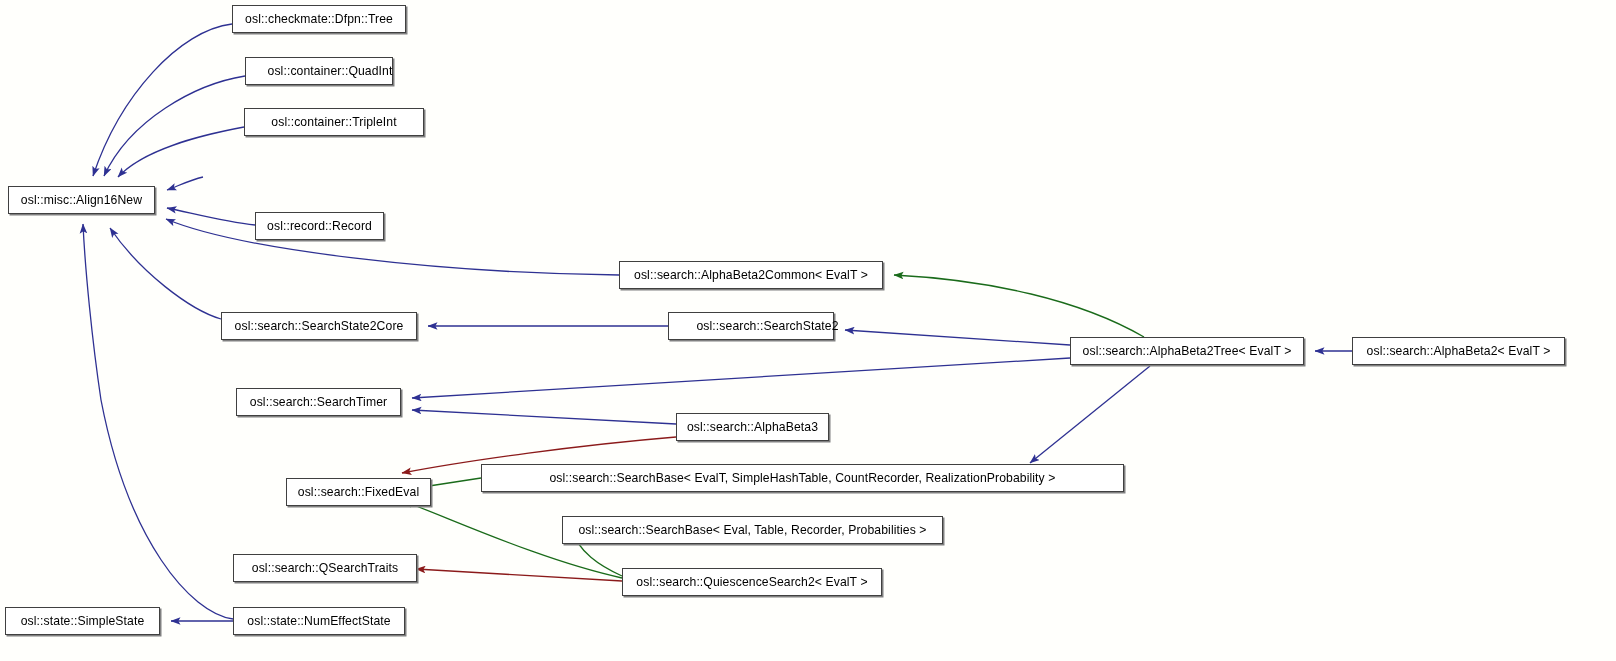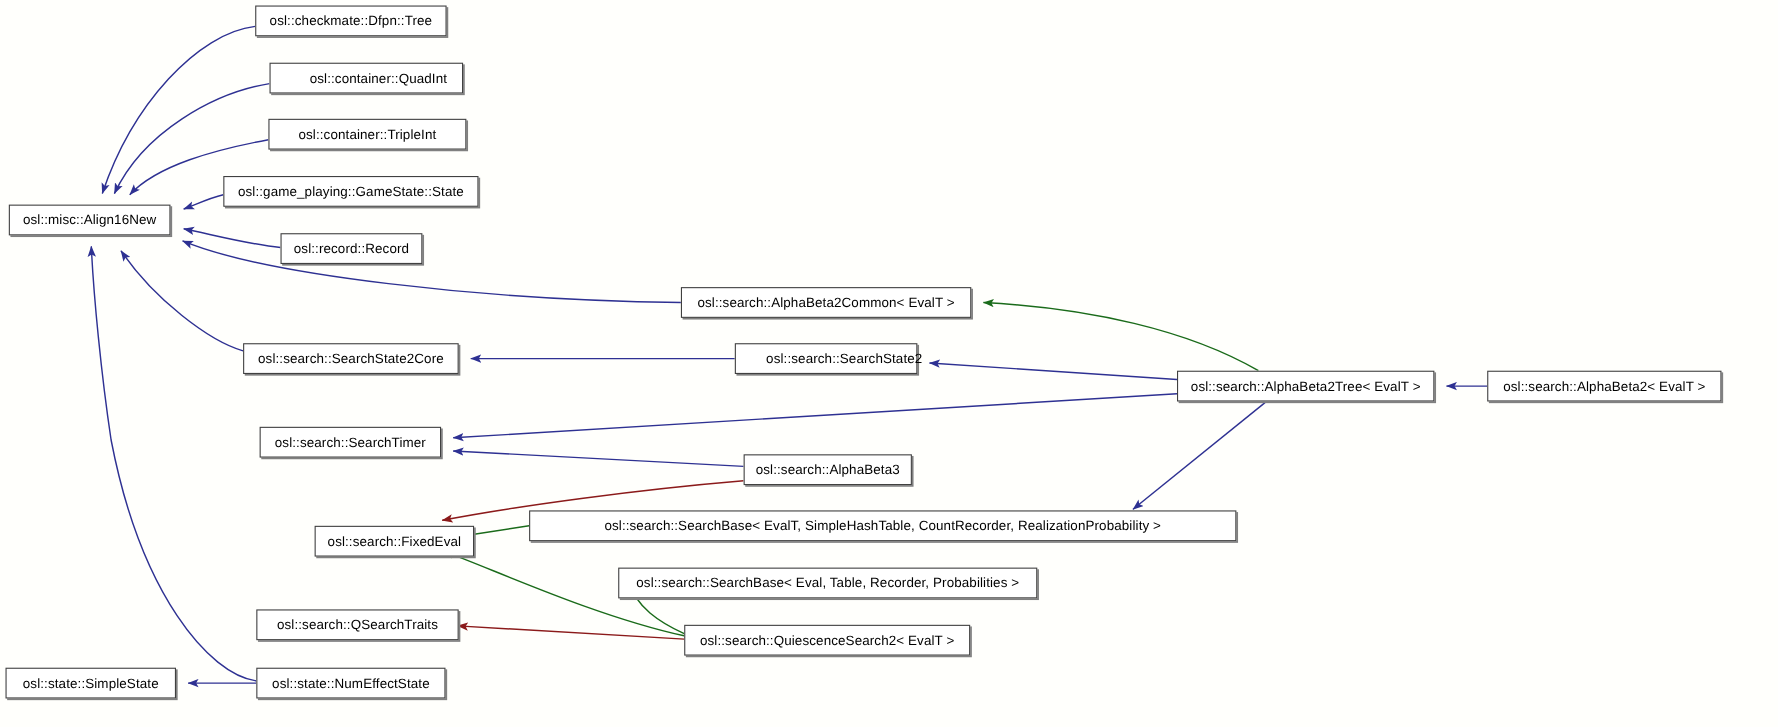--- a/index.html
+++ b/index.html
@@ -99,28 +99,25 @@
       <path stroke="#2e3192" marker-end="url(#ah-blue)" d="M233,621 L171,621"></path>
     </g>
   </svg>
 
   <div class="gnode" style="left: 8px; top: 186px; width: 147px; height: 28px;">
     <span class="gnode-label">osl::misc::Align16New</span>
   </div>
   <div class="gnode" style="left: 232px; top: 5px; width: 174px; height: 28px;">
     <span class="gnode-label">osl::checkmate::Dfpn::Tree</span>
   </div>
-  <div class="gnode" style="left: 245px; top: 57px; width: 176px; height: 28px; padding-left: 29px;">
+  <div class="gnode" style="left: 245px; top: 57px; width: 148px; height: 28px; padding-left: 29px;">
     <span class="gnode-label">osl::container::QuadInt</span>
   </div>
   <div class="gnode" style="left: 244px; top: 108px; width: 180px; height: 28px;">
     <span class="gnode-label">osl::container::TripleInt</span>
-  </div>
-  <div class="gnode" style="left: 203px; top: 160px; width: 232px; height: 28px;">
-    <span class="gnode-label">osl::game_playing::GameState::State</span>
   </div>
   <div class="gnode" style="left: 255px; top: 212px; width: 129px; height: 28px;">
     <span class="gnode-label">osl::record::Record</span>
   </div>
   <div class="gnode" style="left: 619px; top: 261px; width: 264px; height: 28px;">
     <span class="gnode-label">osl::search::AlphaBeta2Common&lt; EvalT &gt;</span>
   </div>
   <div class="gnode" style="left: 221px; top: 312px; width: 196px; height: 28px;">
     <span class="gnode-label">osl::search::SearchState2Core</span>
   </div>

